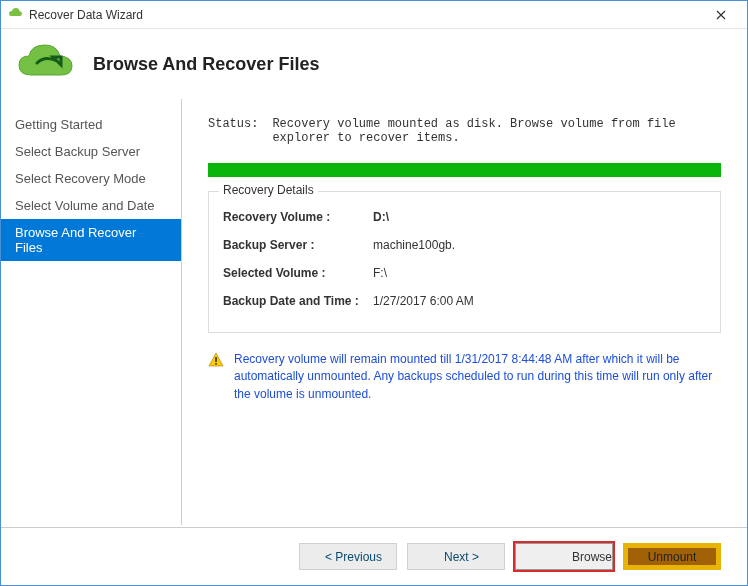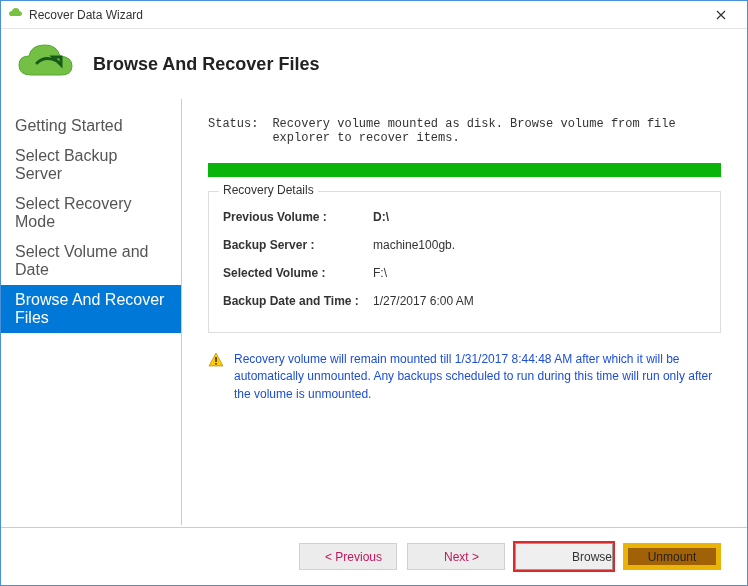--- a/index.html
+++ b/index.html
@@ -42,21 +42,21 @@
   .content {
     display: flex;
     height: calc(100% - 30px - 70px - 58px);
   }
   .sidebar {
     width: 180px;
     padding-top: 12px;
   }
   .step {
     padding: 6px 14px;
-    font-size: 16px;
+    font-size: 13px;
     color: #555;
     cursor: pointer;
   }
   .step.active {
     background: #0078d7;
     color: #fff;
   }
   .main {
     flex: 1;
     border-left: 1px solid #ccc;
@@ -111,21 +111,21 @@
   .btn {
     width: 98px; height: 27px;
     border: 1px solid #9a9a9a;
     background: #efefef;
     display: flex; align-items: center; justify-content: center;
     font-size: 12px; color: #333;
     cursor: pointer;
   }
   .btn.disabled {
     background: #ececec;
-    color: #be185d;
+    color: #0c4a6e;
     border-color: #d0d0d0;
     cursor: default;
     padding-left: 11px;
   }
   .btn.primary-outline { border: 5px solid #eab308; background: #a16207; color: #222; }
   .btn.highlight { outline: 2px solid #d92b2b; outline-offset: 0; justify-content: flex-end; }
 </style>
 </head>
 <body>
 
@@ -166,21 +166,21 @@
     <div class="status-row">
       <span class="lbl">Status:</span>
       <span class="txt">Recovery volume mounted as disk. Browse volume from file explorer to recover items.</span>
     </div>
 
     <div class="progress"></div>
 
     <div class="details-box">
       <span class="legend">Recovery Details</span>
       <div class="detail-row bold">
-        <span class="k">Previous Volume :</span>
+        <span class="k">Recovery Volume :</span>
         <span class="v">D:\</span>
       </div>
       <div class="detail-row">
         <span class="k">Backup Server :</span>
         <span class="v">machine100gb.</span>
       </div>
       <div class="detail-row">
         <span class="k">Selected Volume :</span>
         <span class="v">F:\</span>
       </div>

